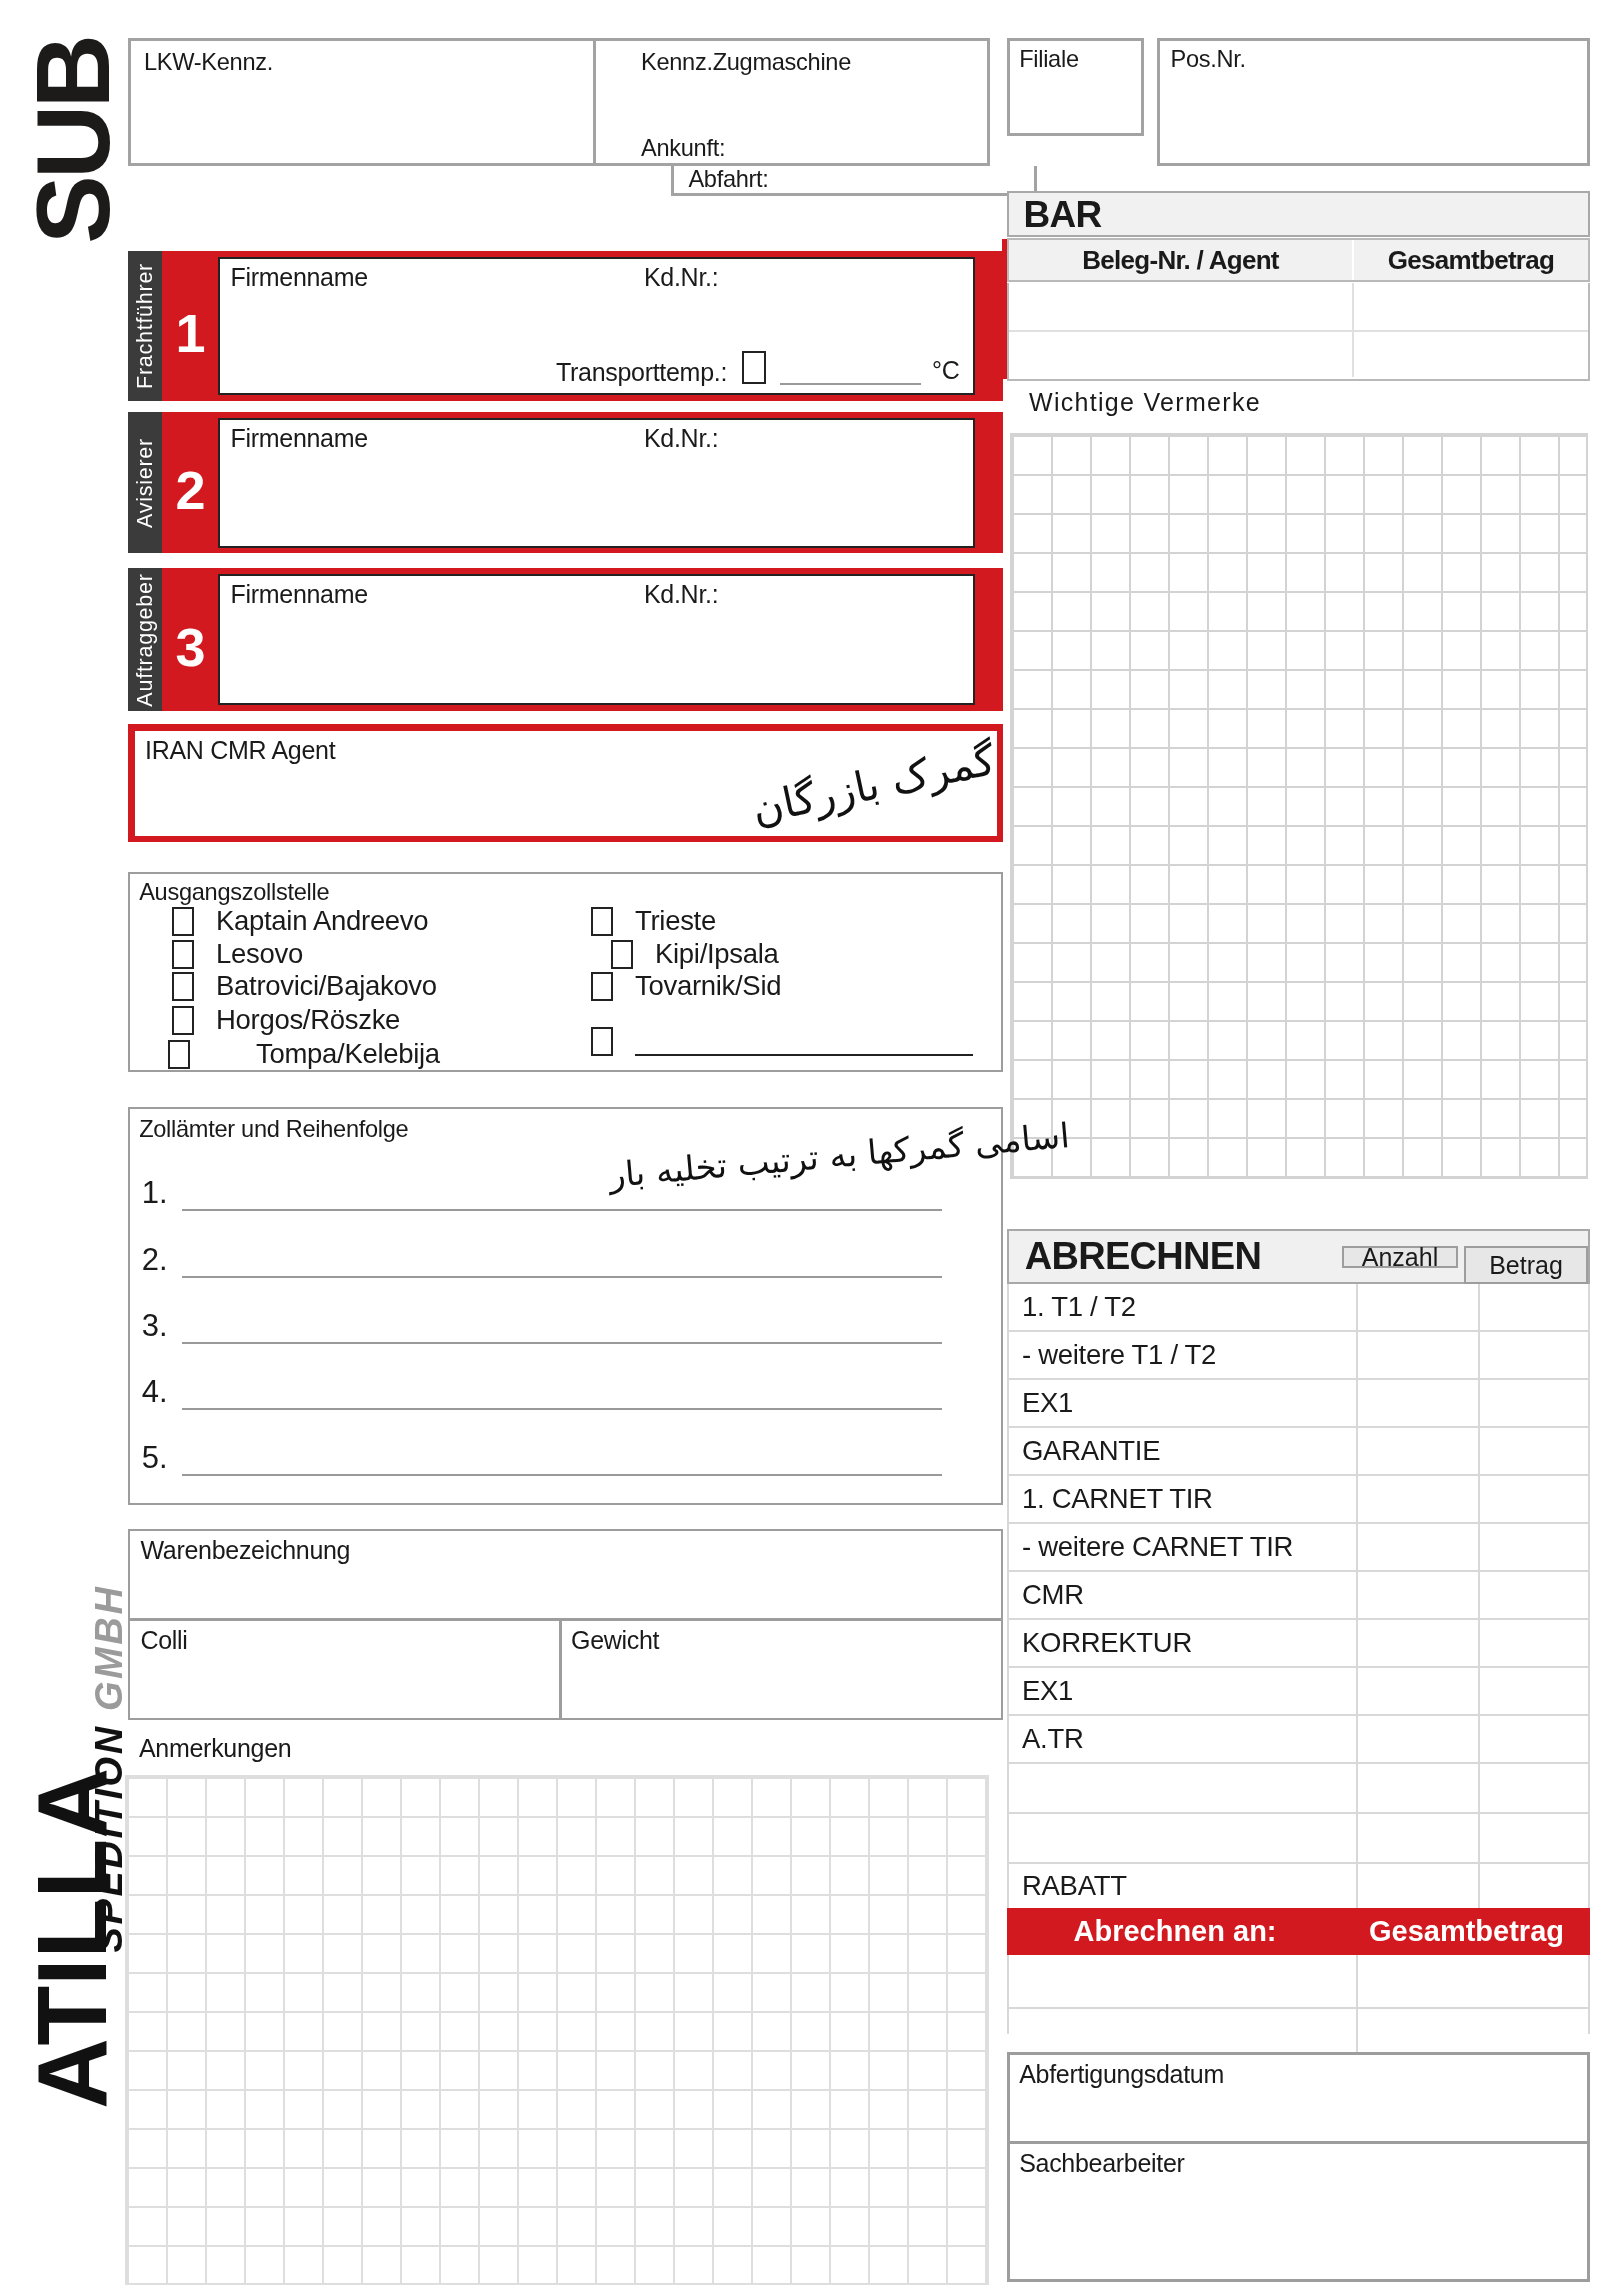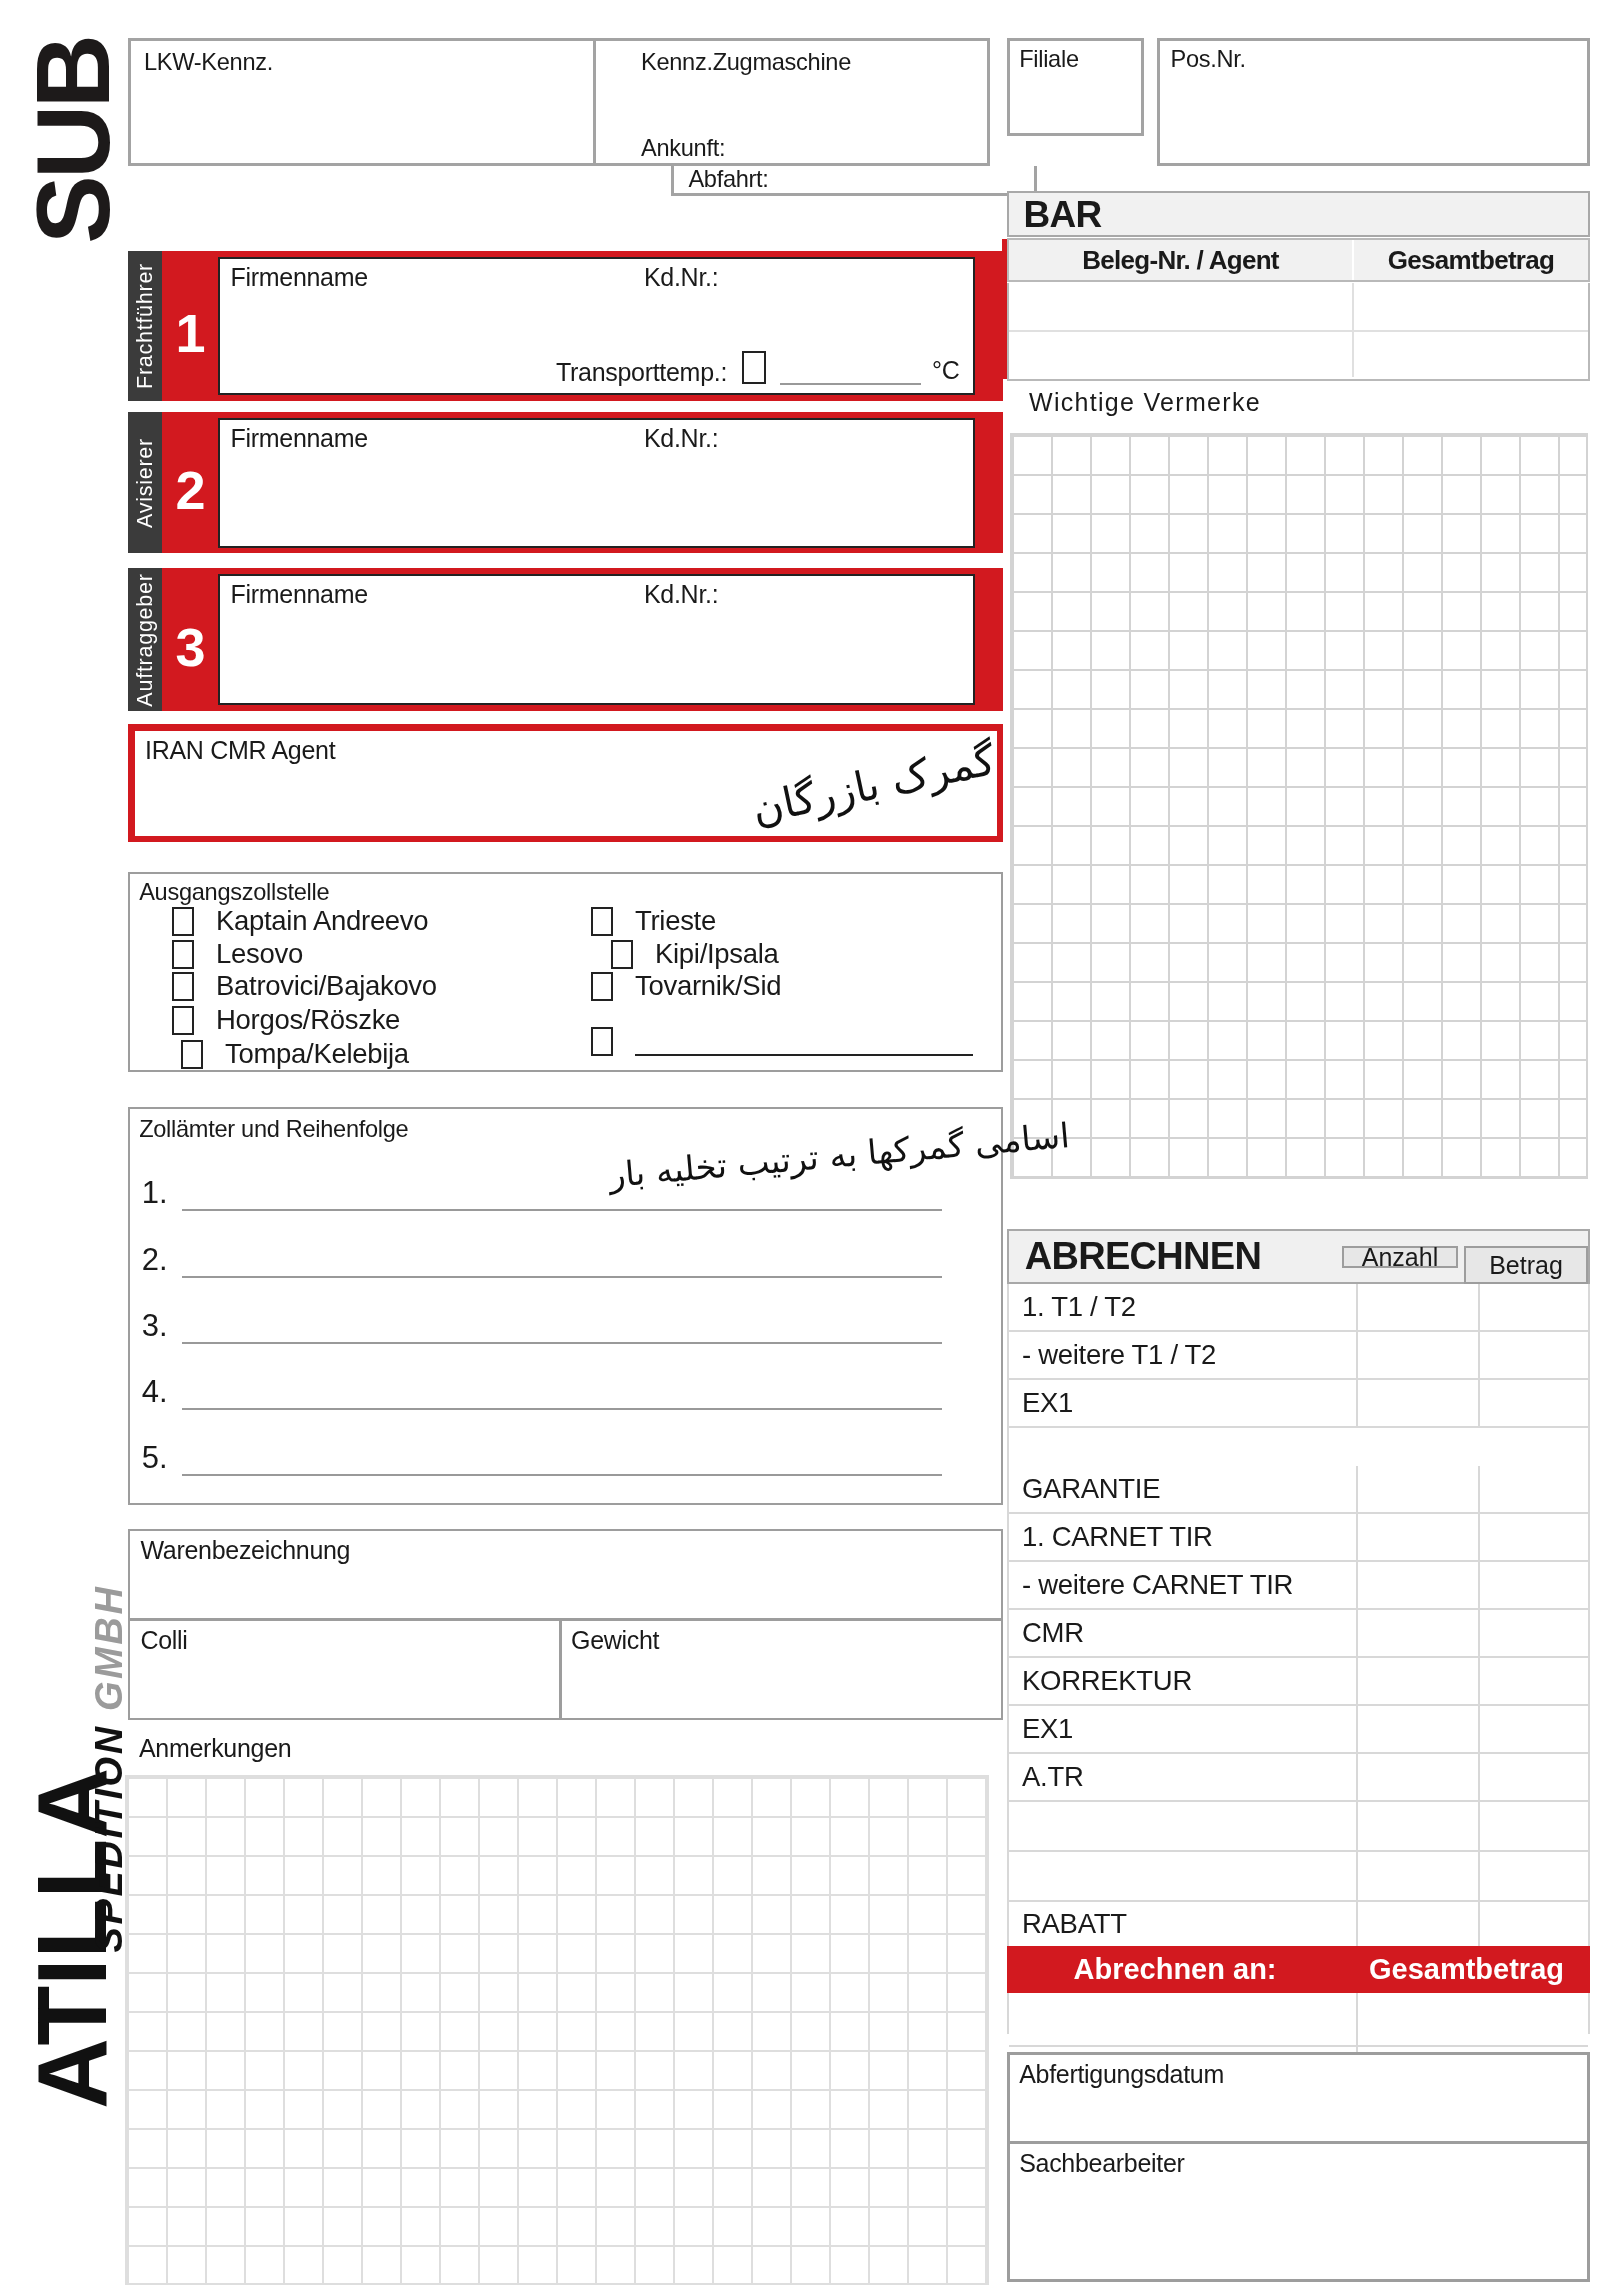--- a/index.html
+++ b/index.html
@@ -149,21 +149,21 @@
       <span class="lbl3">Lesovo</span>
     </div>
     <div class="abs optrow" style="left:42px;top:96px;">
       <span class="cb"></span>
       <span class="lbl3">Batrovici/Bajakovo</span>
     </div>
     <div class="abs optrow" style="left:42px;top:130px;">
       <span class="cb"></span>
       <span class="lbl3">Horgos/Röszke</span>
     </div>
-    <div class="abs optrow" style="left:51px;top:164px;">
+    <div class="abs optrow" style="left:38px;top:164px;gap:44px;">
       <span class="cb"></span>
       <span class="lbl3">Tompa/Kelebija</span>
     </div>
     <div class="abs optrow" style="left:461px;top:31px;">
       <span class="cb"></span>
       <span class="lbl3">Trieste</span>
     </div>
     <div class="abs optrow" style="left:481px;top:64px;">
       <span class="cb"></span>
       <span class="lbl3">Kipi/Ipsala</span>
@@ -232,21 +232,21 @@
     <div class="arow" style="height:46px;">
       <div class="c1">- weitere T1 / T2</div>
       <div class="c2"></div>
         <div class="c3"></div>
     </div>
     <div class="arow" style="height:46px;">
       <div class="c1">EX1</div>
       <div class="c2"></div>
         <div class="c3"></div>
     </div>
-    <div class="arow" style="height:46px;margin-top:38px;">
+    <div class="arow" style="height:46px;">
       <div class="c1">GARANTIE</div>
       <div class="c2"></div>
         <div class="c3"></div>
     </div>
     <div class="arow" style="height:46px;">
       <div class="c1">1. CARNET TIR</div>
       <div class="c2"></div>
         <div class="c3"></div>
     </div>
     <div class="arow" style="height:46px;">

